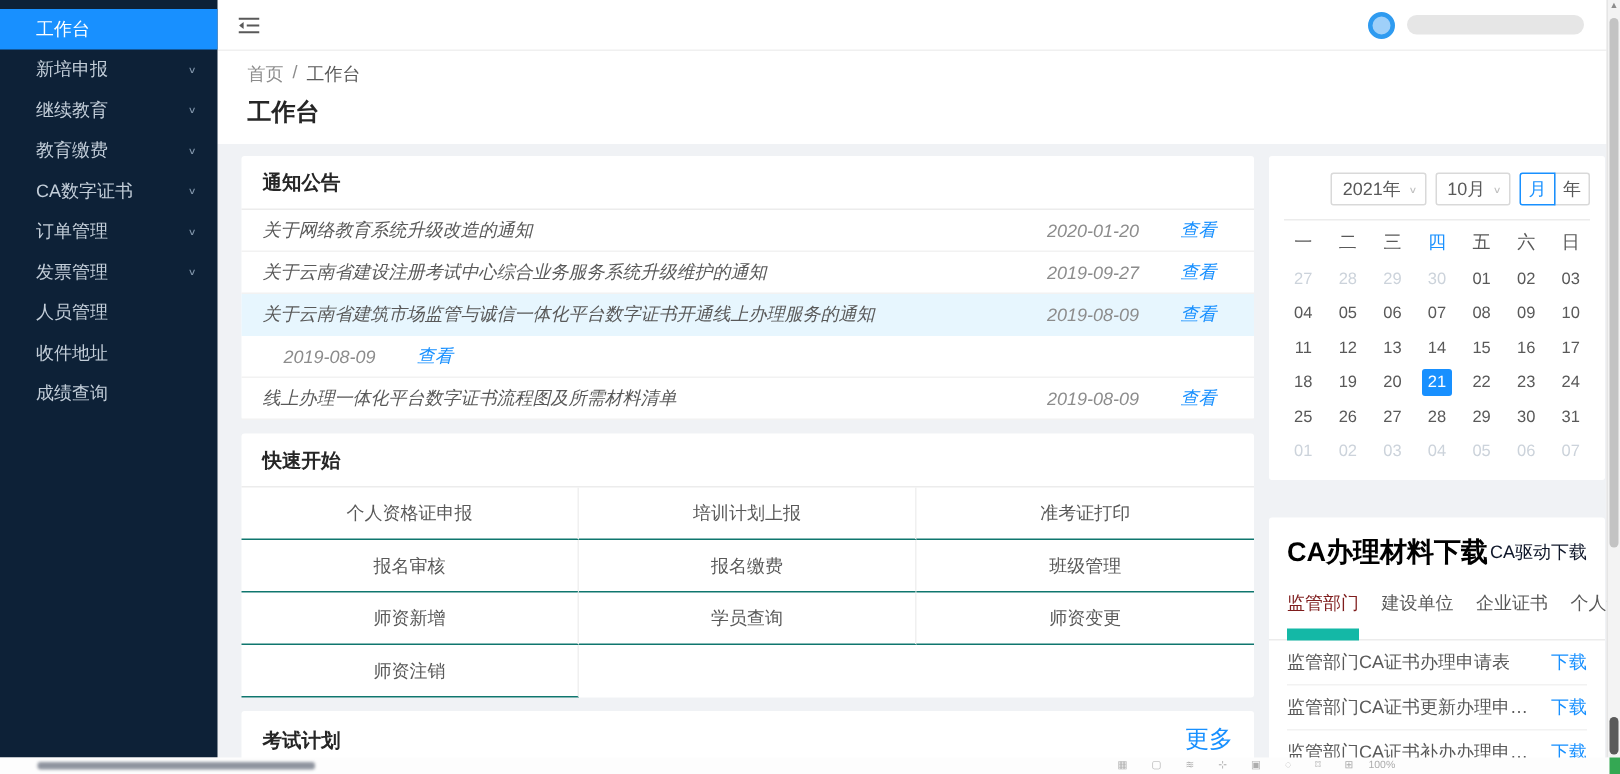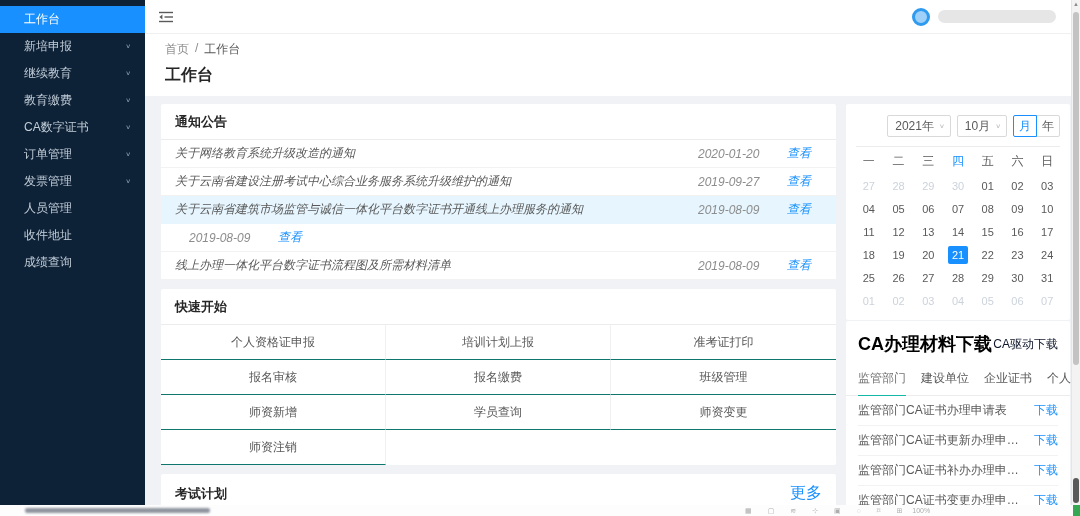--- a/index.html
+++ b/index.html
@@ -26,21 +26,21 @@
   .redacted { width:118px; height:13px; background:#e6e6e6; border-radius:7px; }
 
   .page-head { background:#fff; padding:7px 20px 10px; }
   .breadcrumb { font-size:12px; color:#8c8c8c; display:flex; gap:6px; }
   .breadcrumb .bc-home { cursor:pointer; }
   .breadcrumb .current { color:#595959; }
   .page-title { font-size:16px; color:#262626; font-weight:bold; margin-top:7px; }
 
   .content { display:flex; gap:10px; padding:8px 10px 0 16px; height:416px; overflow:hidden; }
   .col-left { flex:1; display:flex; flex-direction:column; gap:9px; min-width:0; }
-  .col-right { width:224px; display:flex; flex-direction:column; gap:1px; }
+  .col-right { width:224px; display:flex; flex-direction:column; gap:25px; }
   .card { background:#fff; border-radius:2px; }
 
   .card-head { display:flex; justify-content:space-between; align-items:center; padding:9px 14px 8px; border-bottom:1px solid #ececec; }
   .card-head .t { font-size:13px; font-weight:bold; color:#262626; }
   .card-head .more { font-size:16px; color:#1890ff; font-weight:normal; cursor:pointer; }
 
   
   .notice-row { display:flex; align-items:center; font-size:12px; color:#595959; height:28px; padding:0 14px; border-bottom:1px solid #f2f2f2;font-style:italic; }
   .notice-row.hl { background:#e7f6fe; border-bottom-color:transparent; }
   .notice-title { flex:1; overflow:hidden; white-space:nowrap; text-overflow:ellipsis; cursor:pointer; }
@@ -72,21 +72,21 @@
   .cal-cell.day.muted { color:#ccd3db; }
   .day .num { min-width:20px; height:18px; display:flex; align-items:center; justify-content:center; border-radius:2px; }
   .day .num.sel { background:#1890ff; color:#fff; }
 
   
   .ca-head { display:flex; justify-content:space-between; align-items:center; padding:11px 12px 9px; }
   .ca-title { font-size:18px; font-weight:bold; color:#000000; }
   .ca-driver { font-size:12px; color:#0f172a; cursor:pointer; }
   .ca-tabs { display:flex; gap:15px; padding:0 12px; border-bottom:1px solid #ececec; }
   .ca-tab { font-size:12px; color:#595959; padding:5px 0 8px; cursor:pointer; white-space:nowrap; }
-  .ca-tab.active { color:#737373; border-bottom:1px solid #14b8a6; margin-bottom:-1px; }
+  .ca-tab.active { color:#7f1d1d; border-bottom:8px solid #14b8a6; margin-bottom:-1px; }
   .ca-row { display:flex; justify-content:space-between; align-items:center; margin:0 12px; height:30px; border-bottom:1px solid #f2f2f2; font-size:12px; color:#595959; }
   .ca-row .nm { overflow:hidden; white-space:nowrap; text-overflow:ellipsis; }
   .ca-dl { color:#1890ff; cursor:pointer; flex:none; margin-left:8px; }
 
   
   .scrollbar { position:absolute; right:0; top:0; width:9px; height:505px; background:#f3f3f3; border-left:1px solid #e5e5e5; z-index:8; cursor:pointer; }
   .sb-up { position:absolute; top:1px; left:0; width:8px; text-align:center; font-size:6px; color:#8c8c8c; }
   .sb-thumb { position:absolute; top:12px; left:1px; width:6px; height:353px; background:#c3c3c3; border-radius:3px; }
   .sb-thumb2 { position:absolute; top:478px; left:1px; width:6px; height:25px; background:#5a5a5a; border-radius:3px; }
   .statusbar { position:absolute; left:0; bottom:0; width:1080px; height:11px; background:#fdfdfd; z-index:9; display:flex; align-items:center; }

